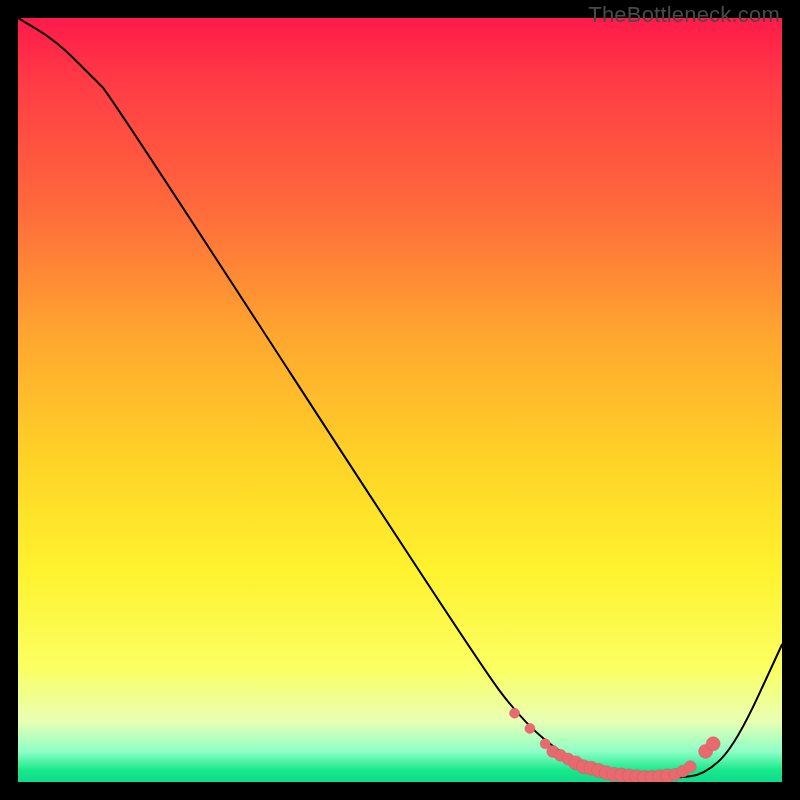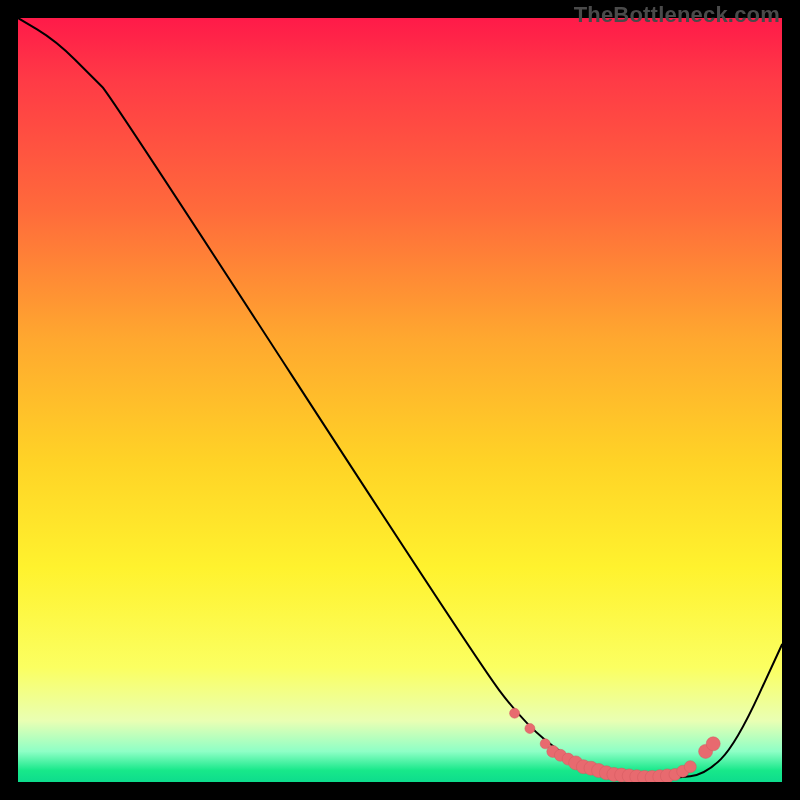--- a/index.html
+++ b/index.html
@@ -40,21 +40,21 @@
       #17e88a 98.5%,
       #0ddc8d 100%
     );
   }
   .watermark {
     position: absolute;
     top: 2px;
     right: 20px;
     color: #4a4a4a;
     font-size: 22px;
-    font-weight: 700;
+    font-weight: 400;
     letter-spacing: 0.2px;
     z-index: 5;
     user-select: none;
   }
   svg.overlay {
     position: absolute;
     left: 0;
     top: 0;
     width: 764px;
     height: 764px;

